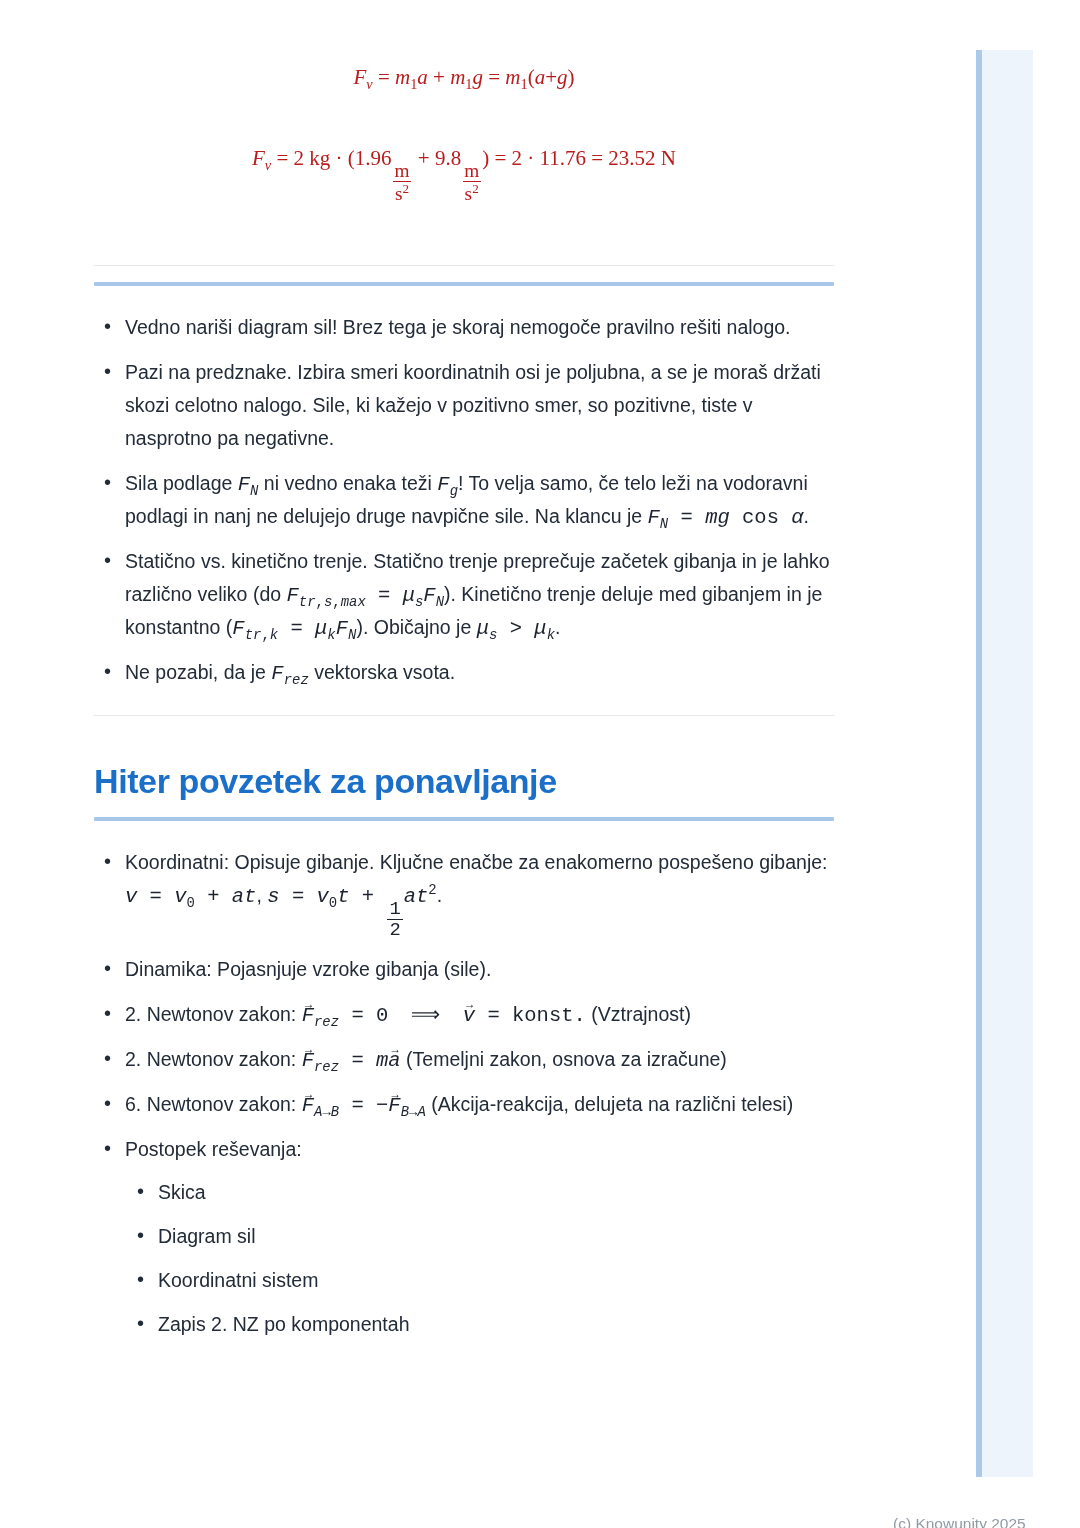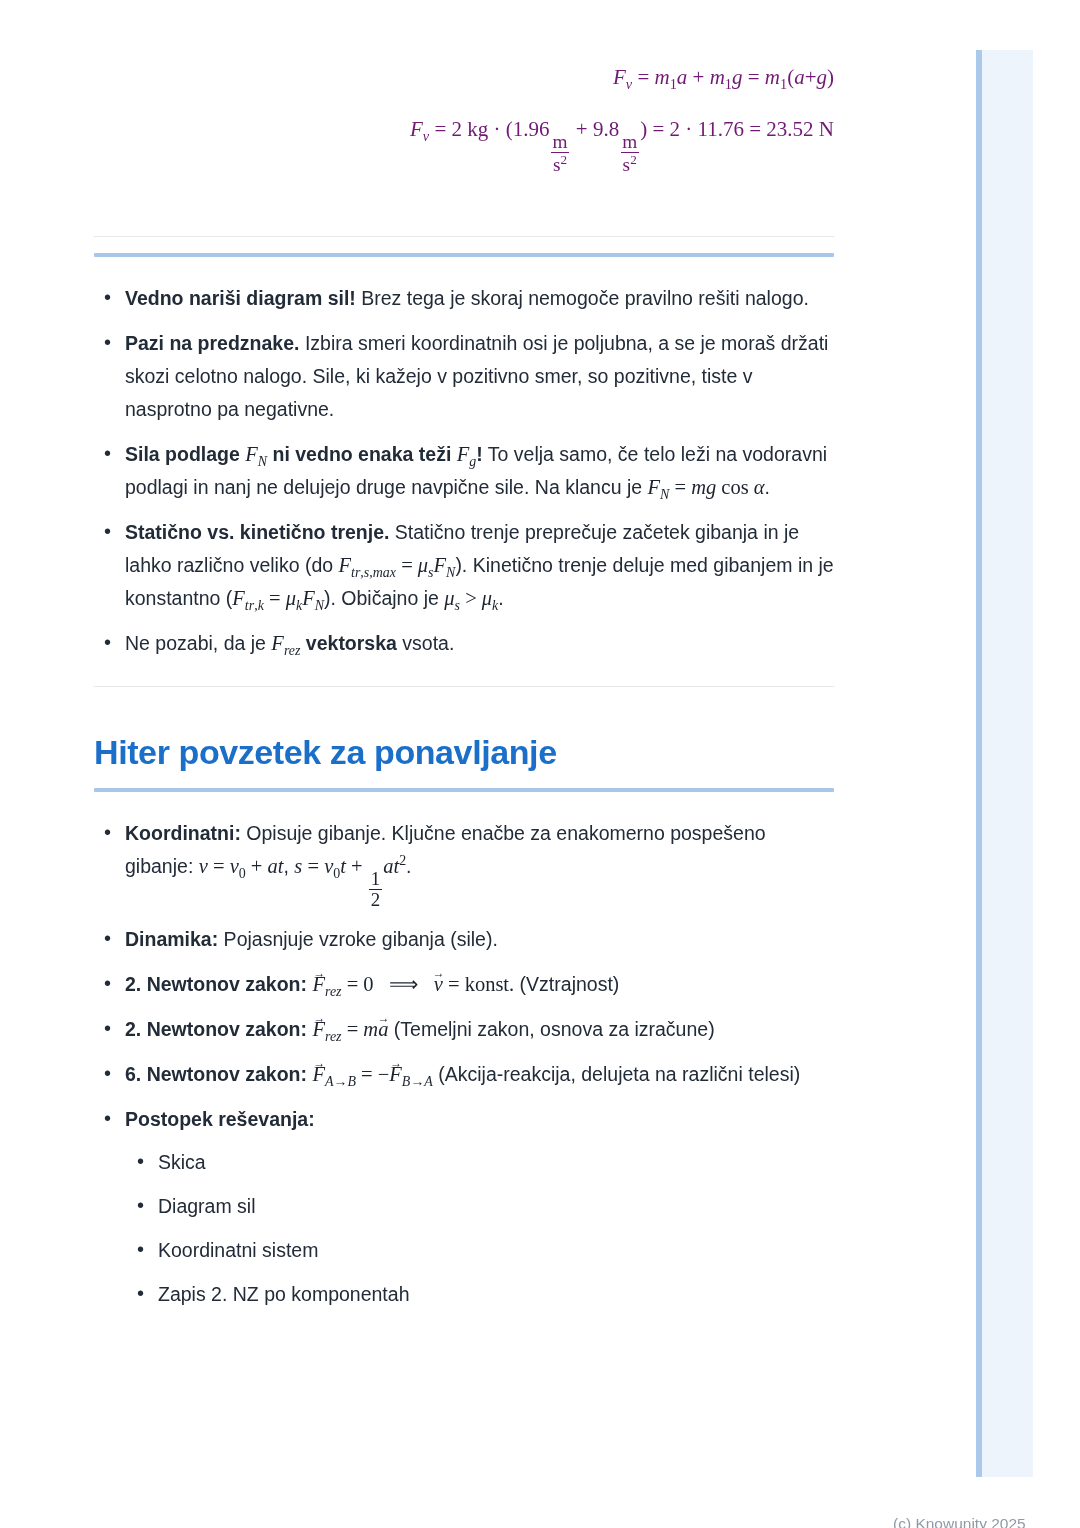--- a/index.html
+++ b/index.html
@@ -16,26 +16,26 @@
     --rail-panel:#eef4fc;
     --divider:#e6e8ea;
     --credit:#8f9aa7;
   }
   .page{position:absolute;inset:0;}
   .content{position:absolute;left:94px;top:0;width:740px;}
 
   
   .formula{
     font-family:"Liberation Serif","DejaVu Serif",serif;
-    font-size:21px;color:#701a75;text-align:right;line-height:1.25;
+    font-size:21px;color:#b91c1c;text-align:center;line-height:1.25;
   }
   .formula-1{margin-top:64px;}
-  .formula-2{margin-top:22px;}
+  .formula-2{margin-top:51px;}
   .m{
-    font-family:Liberation Serif, serif;
+    font-family:Liberation Mono, monospace;
     font-size:20.5px;line-height:1;white-space:nowrap;color:#1c232e;
   }
   .m i,.formula i{font-style:italic;}
   .m sub,.formula sub{font-size:0.68em;}
   .m sup,.formula sup{font-size:0.68em;}
   .vec{position:relative;display:inline-block;}
   .vec .va{
     position:absolute;left:55%;transform:translateX(-50%);
     top:-0.55em;font-size:0.58em;font-style:normal;line-height:1;
   }
@@ -60,21 +60,21 @@
   
   ul.blist{
     list-style:none;margin:25px 0 0 0;padding:0 0 0 31px;
     font-size:19.5px;line-height:33px;
   }
   ul.blist>li{position:relative;margin-bottom:12px;}
   ul.blist li::before{
     content:"\2022";position:absolute;left:-21px;top:-1px;
     font-size:20px;color:#222b38;
   }
-  ul.blist b{font-weight:700;text-align:center;}
+  ul.blist b{font-weight:400;text-align:center;}
   ul.sub{list-style:none;margin:10px 0 0 0;padding:0 0 0 33px;}
   ul.sub>li{position:relative;margin-bottom:11px;}
 
   
   .rail-line{position:absolute;left:976px;top:50px;width:6px;height:1427px;background:var(--rail-line);}
   .rail-panel{position:absolute;left:982px;top:50px;width:51px;height:1427px;background:var(--rail-panel);}
 
   .credit{
     position:absolute;left:893px;top:1515px;z-index:2;
     font-size:15.5px;color:var(--credit);

